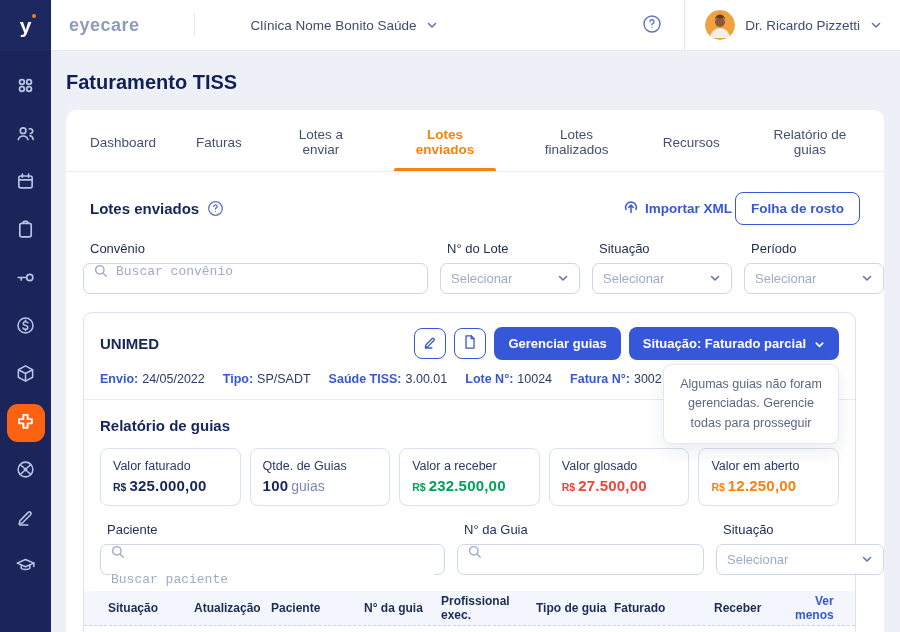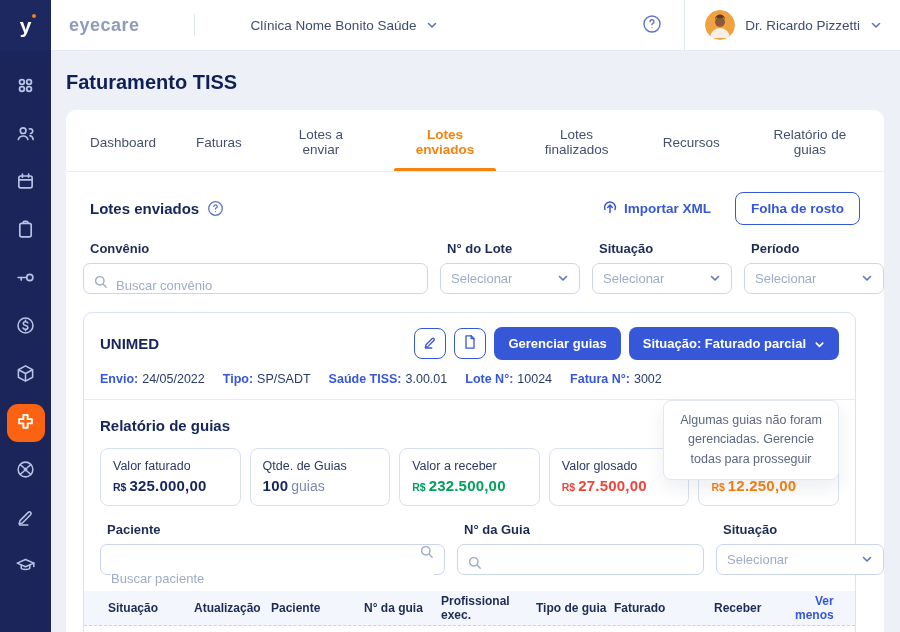--- a/index.html
+++ b/index.html
@@ -72,37 +72,37 @@
   .tab.active::after {
     content:""; position:absolute; left:-6px; right:-6px; bottom:0; height:3px;
     background:#F7820D; border-radius:2px 2px 0 0;
   }
   .card-body { padding:20px 17px 0 17px; }
   
   .section-head { display:flex; align-items:center; padding:0 7px; }
   .section-title { font-size:15px; font-weight:700; color:#16265C; }
   .qicon { color:#5F74C4; margin-left:8px; display:flex; cursor:pointer; }
   .qicon svg { width:17px; height:17px; }
-  .section-actions { margin-left:auto; display:flex; align-items:center; gap:24px; }
+  .section-actions { margin-left:auto; display:flex; align-items:center; gap:3px; }
   .link-btn {
     display:flex; align-items:center; gap:6px; background:none; border:none; cursor:pointer;
     color:#3657D8; font-size:13.5px; font-weight:700; font-family:inherit;
   }
   .link-btn svg { width:16px; height:16px; }
   .outline-btn {
     background:#fff; border:1.5px solid #3657D8; color:#3657D8; border-radius:8px;
     font-family:inherit; font-size:13.5px; font-weight:700; padding:8px 15px; cursor:pointer;
   }
   
   .filters { display:flex; gap:12px; margin-top:16px; padding:0 0; }
   .fgroup { display:flex; flex-direction:column; }
-  .flabel { font-size:13px; font-weight:700; color:#1D2C55; margin:0 0 7px 7px; }
+  .flabel { font-size:13px; font-weight:400; color:#1D2C55; margin:0 0 7px 7px; }
   .finput {
-    display:flex; align-items:flex-end; gap:8px; border:1px solid #CCD5EA; border-radius:7px;
-    height:31px; padding:0 10px; background:#fff; color:#9FABC8;
+    display:flex; align-items:flex-start; gap:8px; border:1px solid #CCD5EA; border-radius:7px;
+    height:31px; padding:0 10px; background:#fff; color:#9FABC8;font-family:Liberation Mono, monospace;
   }
   .finput svg { width:14px; height:14px; flex:none; }
   .finput input {
     border:none; outline:none; width:100%; font-family:inherit; font-size:13px; color:#3E4C70;
   }
   .finput input::placeholder { color:#9FABC8; }
   .fselect {
     display:flex; align-items:center; justify-content:space-between; border:1px solid #CCD5EA;
     border-radius:7px; height:31px; padding:0 10px; background:#fff; cursor:pointer;
   }
@@ -126,21 +126,21 @@
   .fill-btn {
     background:#3657D8; color:#fff; border:none; border-radius:8px; font-family:inherit;
     font-size:13px; font-weight:700; padding:9px 14px; cursor:pointer;
     display:flex; align-items:center; gap:8px;
   }
   .fill-btn .chev { color:#fff; width:11px; height:11px; }
   .tooltip {
     position:absolute; top:37px; right:0; width:176px; background:#fff;
     border:1px solid #E3E7F2; border-radius:8px; padding:10px 12px;
     box-shadow:0 8px 18px rgba(25,40,90,.08); z-index:8;
-    font-size:12.5px; color:#5B6782; text-align:center; line-height:1.55;margin-top:36px;
+    font-size:12.5px; color:#5B6782; text-align:center; line-height:1.55;
   }
   .lot-meta { display:flex; gap:18px; margin-top:12px; font-size:12.5px; }
   .meta-item { display:flex; gap:4px; }
   .meta-label { color:#3657D8; font-weight:700; }
   .meta-value { color:#2B3B69; }
   .hr { border:none; border-top:1px solid #E6EBF5; margin:13px -16px 0; }
   .report-title { font-size:15px; font-weight:700; color:#16265C; margin-top:17px; }
   
   .stats { display:flex; gap:9px; margin-top:14px;align-items:center; }
   .stat {

